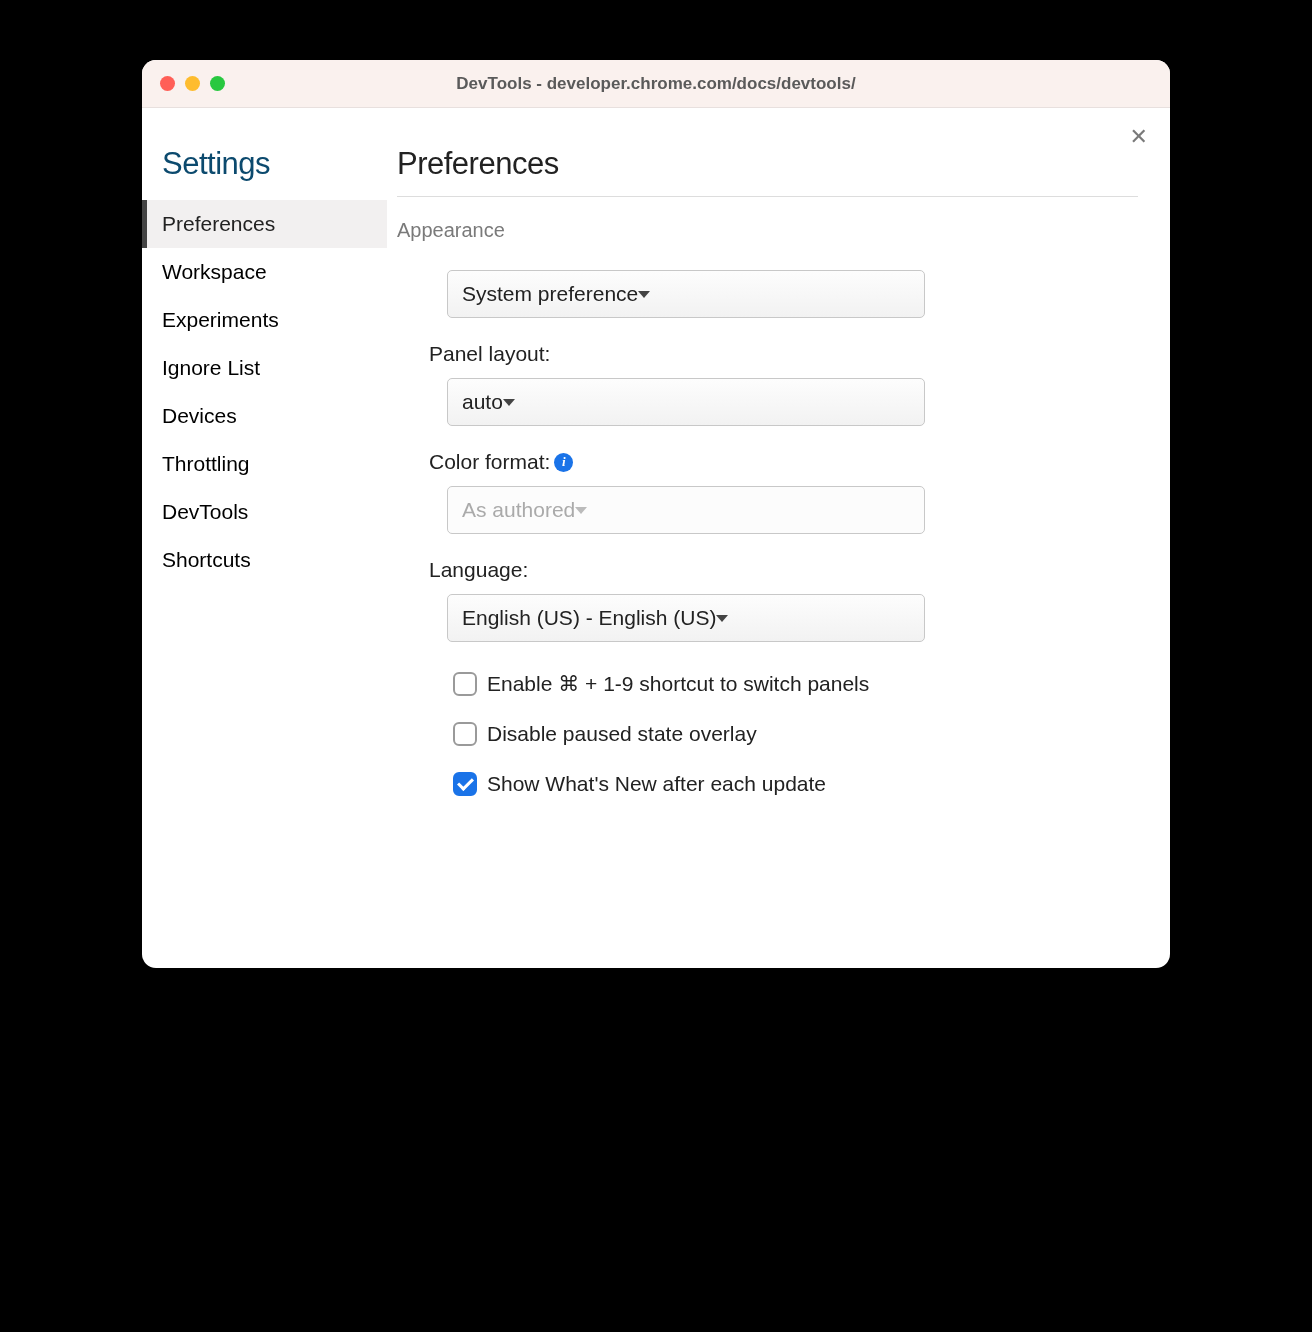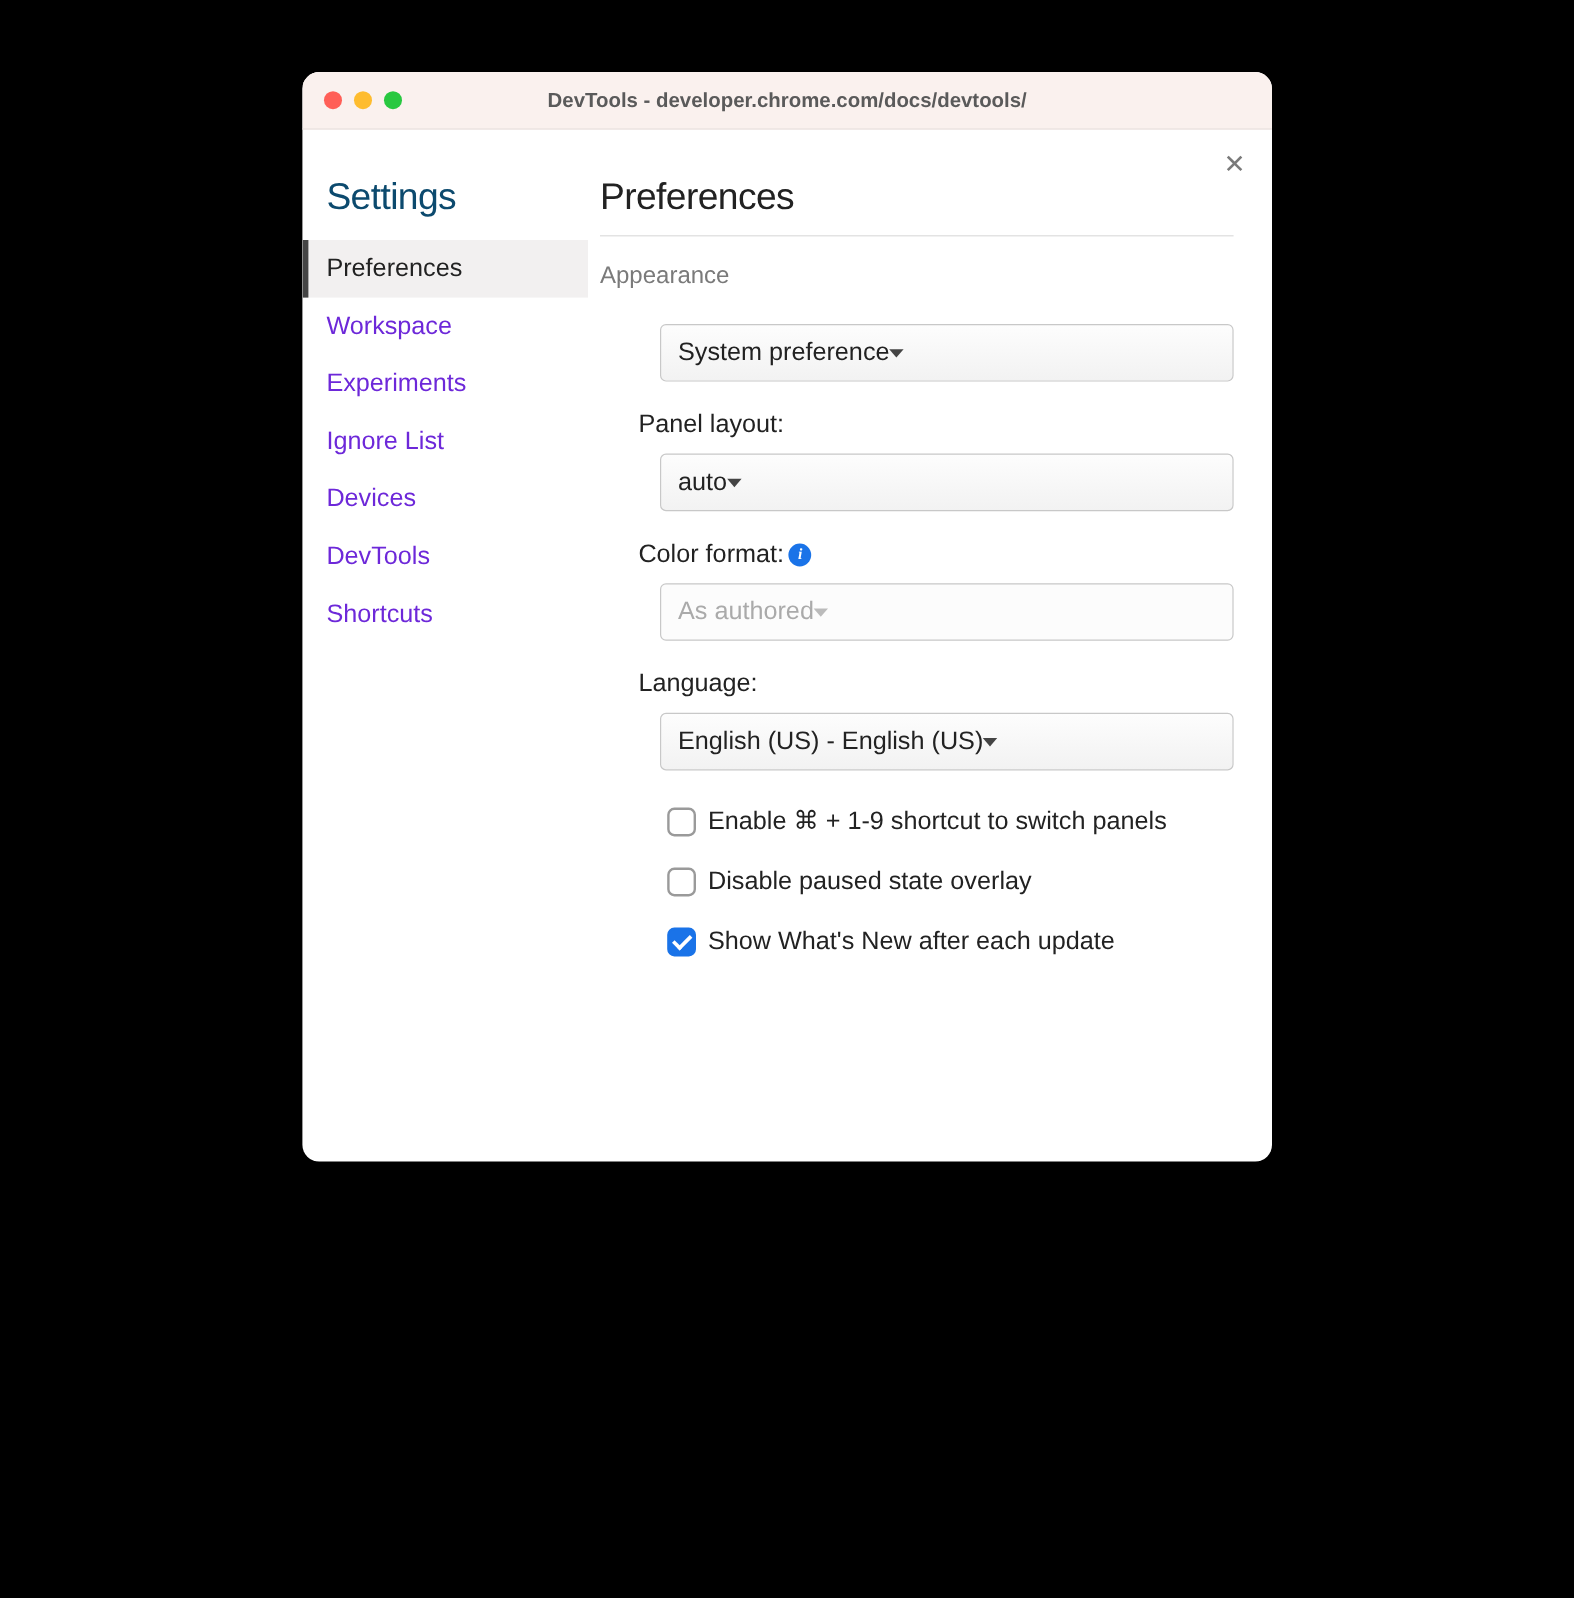--- a/index.html
+++ b/index.html
@@ -11,21 +11,21 @@
     body {
       background: #000;
       width: 1312px;
       height: 1332px;
       display: flex;
       align-items: flex-start;
       justify-content: center;
       padding-top: 60px;
     }
     .window {
-      width: 808px;
+      width: 1028px;
       background: #fff;
       border-radius: 14px;
       overflow: hidden;
       box-shadow: 0 30px 60px rgba(0,0,0,0.5);
     }
     .titlebar {
       background: #faf1ee;
       height: 48px;
       display: flex;
       align-items: center;
@@ -74,21 +74,21 @@
     }
     .sidebar-title {
       font-size: 31px;
       font-weight: 400;
       color: #0c4a6e;
       padding: 0 20px 18px 20px;
       letter-spacing: -0.5px;
     }
     .sidebar-item {
       font-size: 21px;
-      color: #6d28d9;
+      color: #000000;
       padding: 12px 20px;
       cursor: pointer;
     }
     .sidebar-item.active {
       background: #f2f0f0;
       color: #222;
       border-left: 5px solid #444;
       padding-left: 15px;
     }
     .main {
@@ -226,20 +226,23 @@
       <div class="sidebar-item">
         <span>Experiments</span>
       </div>
       <div class="sidebar-item">
         <span>Ignore List</span>
       </div>
       <div class="sidebar-item">
         <span>Devices</span>
       </div>
       <div class="sidebar-item">
+        <span>Throttling</span>
+      </div>
+      <div class="sidebar-item">
         <span>DevTools</span>
       </div>
       <div class="sidebar-item">
         <span>Shortcuts</span>
       </div>
     </div>
 
     <div class="main">
       <div class="main-title">Preferences</div>
       <div class="section-title">Appearance</div>

